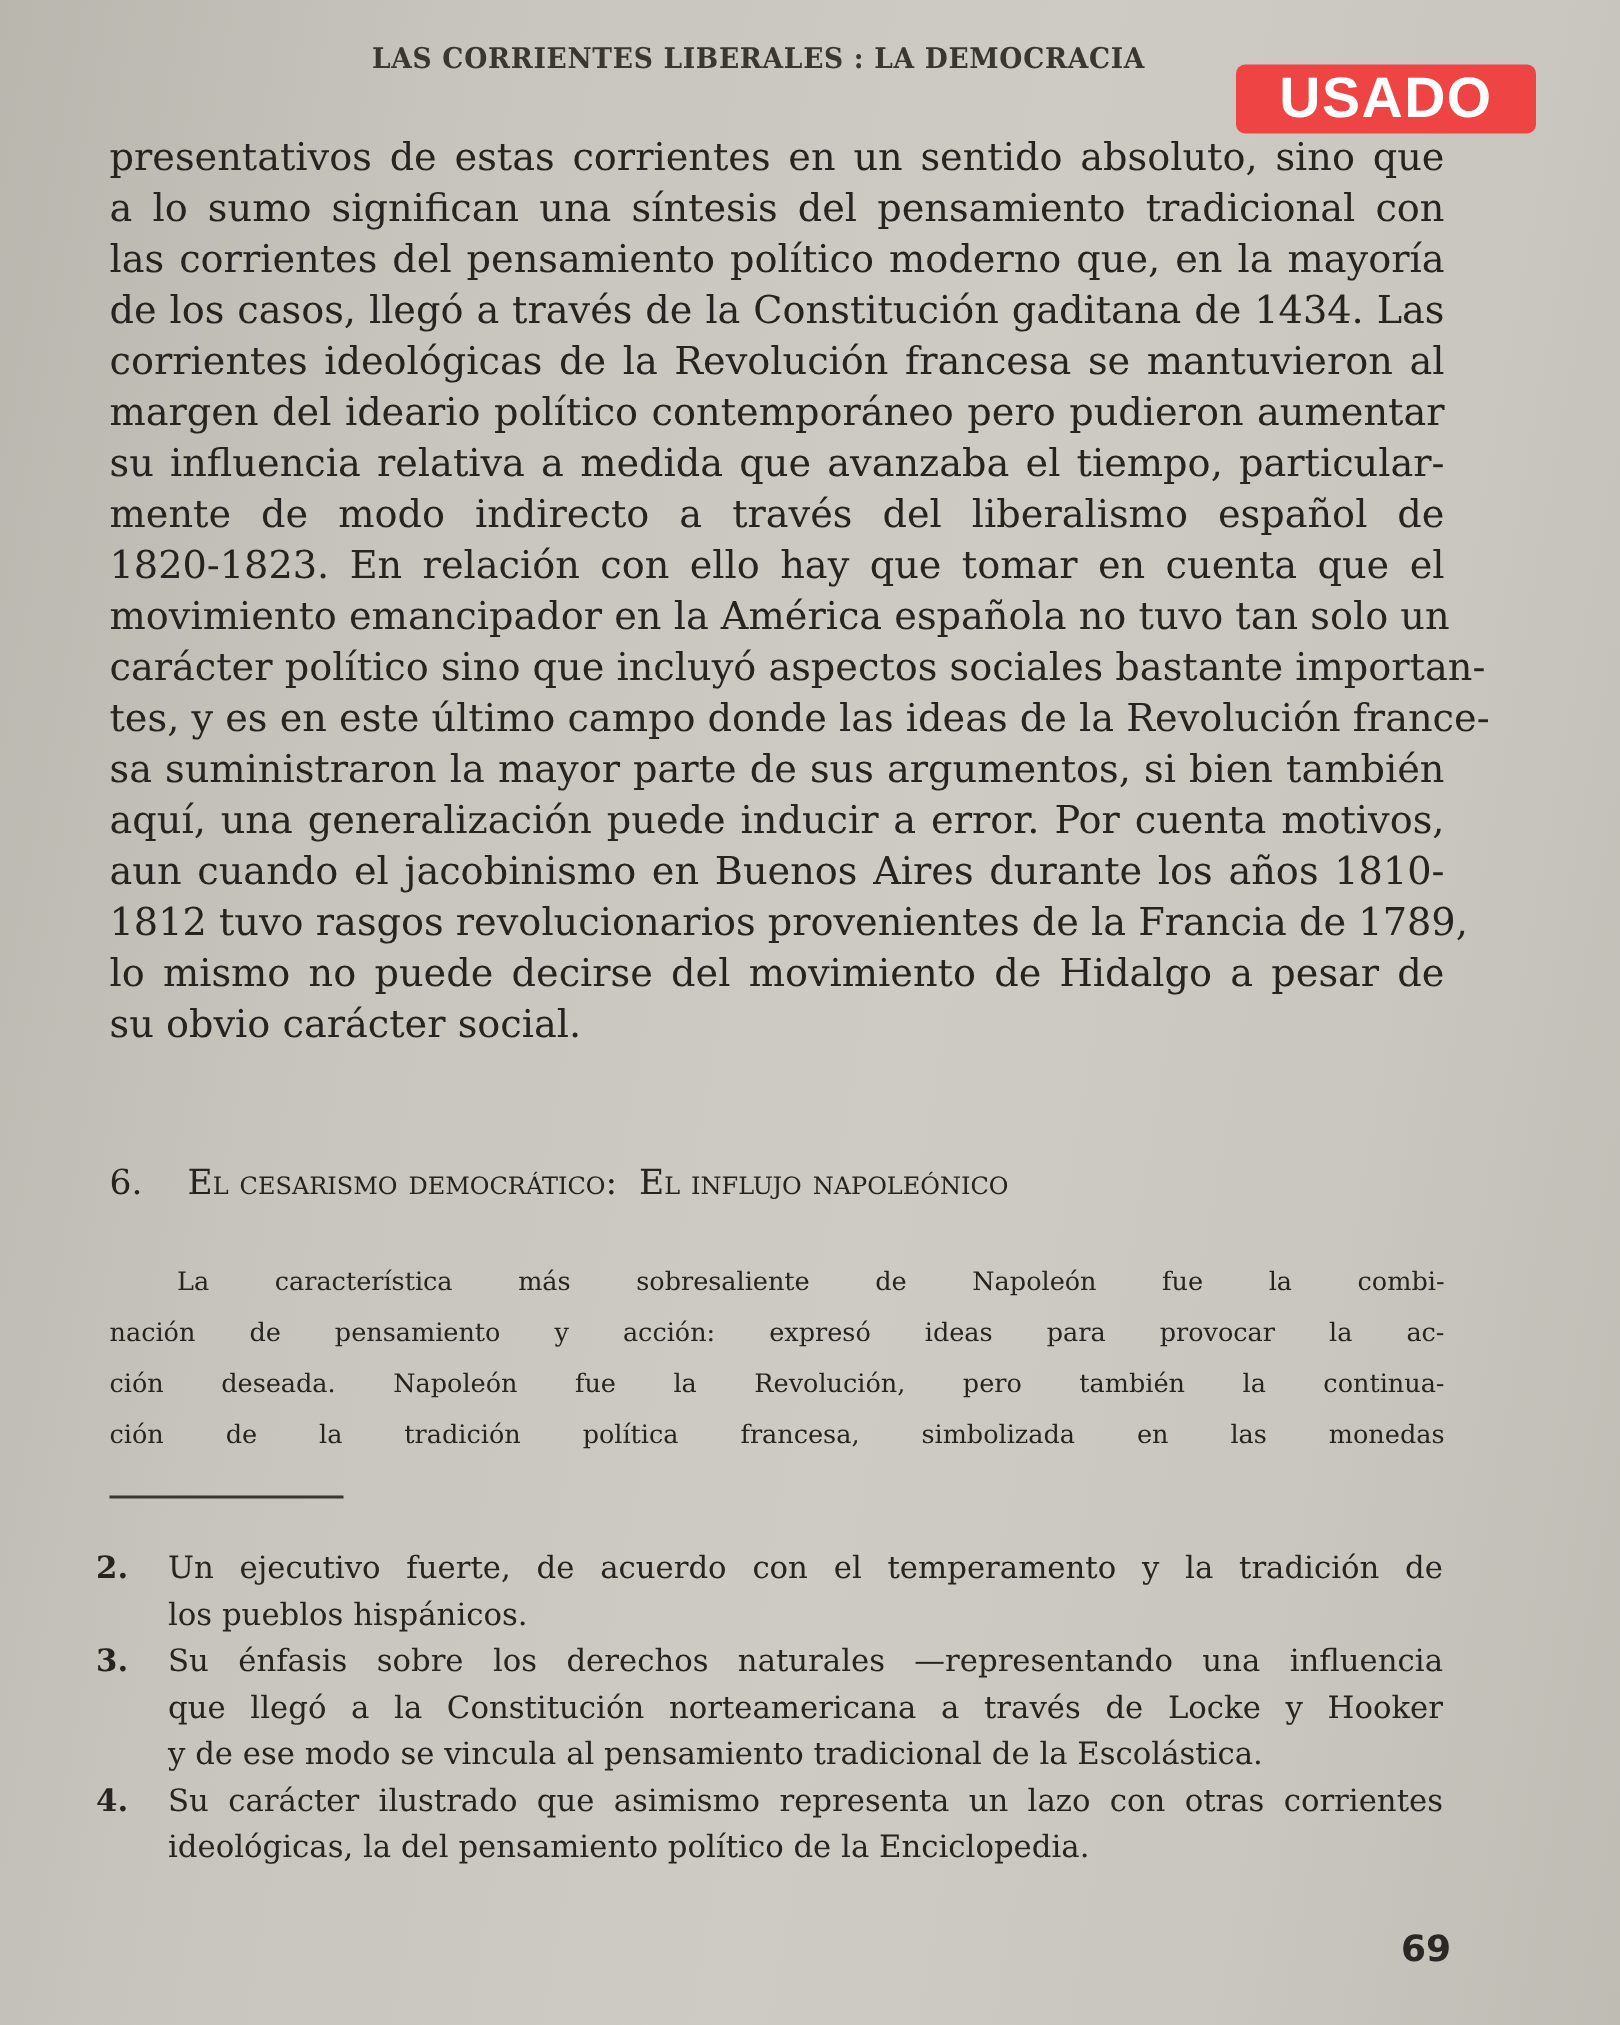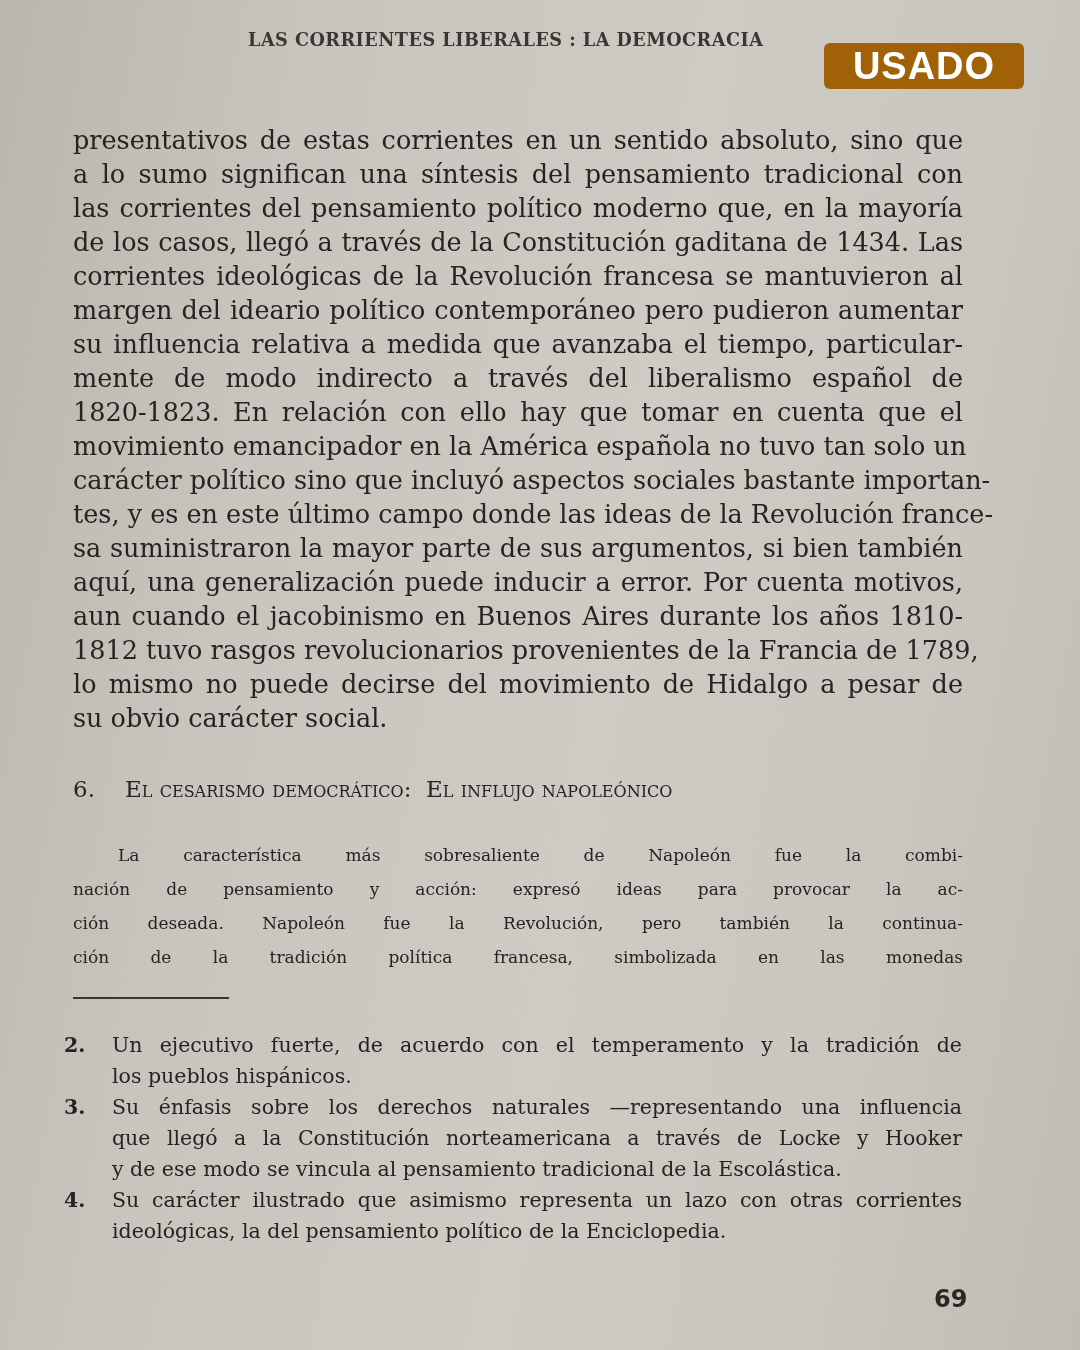--- a/index.html
+++ b/index.html
@@ -12,29 +12,28 @@
     }
     .page { position:absolute; inset:0; }
     .running-head {
       position:absolute; top:28px; left:248px;
       font-size:19px; letter-spacing:0.5px; font-weight:bold;
       color:#3a3632; font-variant: small-caps;
       text-transform: uppercase; transform: scaleX(0.93); transform-origin:left;
     }
     .badge {
       position:absolute; left:824px; top:43px; width:200px; height:46px;
-      background:#a16207; border-radius:6px;
+      background:#ef4444; border-radius:6px;
       color:#fff; font-family:"Liberation Sans", sans-serif; font-weight:bold;
       font-size:38px; line-height:46px; text-align:center; letter-spacing:1px;
     }
     .body-text {
       position:absolute; left:73px; top:88px; width:890px;
       font-size:25.5px; line-height:34px;
       text-align:justify;
-      margin-top:35px;
     }
     .line { display:block; white-space:nowrap; text-align:justify; text-align-last:justify; }
     .line.last { text-align-last:left; }
     .section-heading {
       position:absolute; left:73px; top:772px; width:890px;
       font-size:23px; line-height:34px;
     }
     .section-heading .num { display:inline-block; width:52px; }
     .section-heading .sc { font-variant: small-caps; }
     .para2 {

